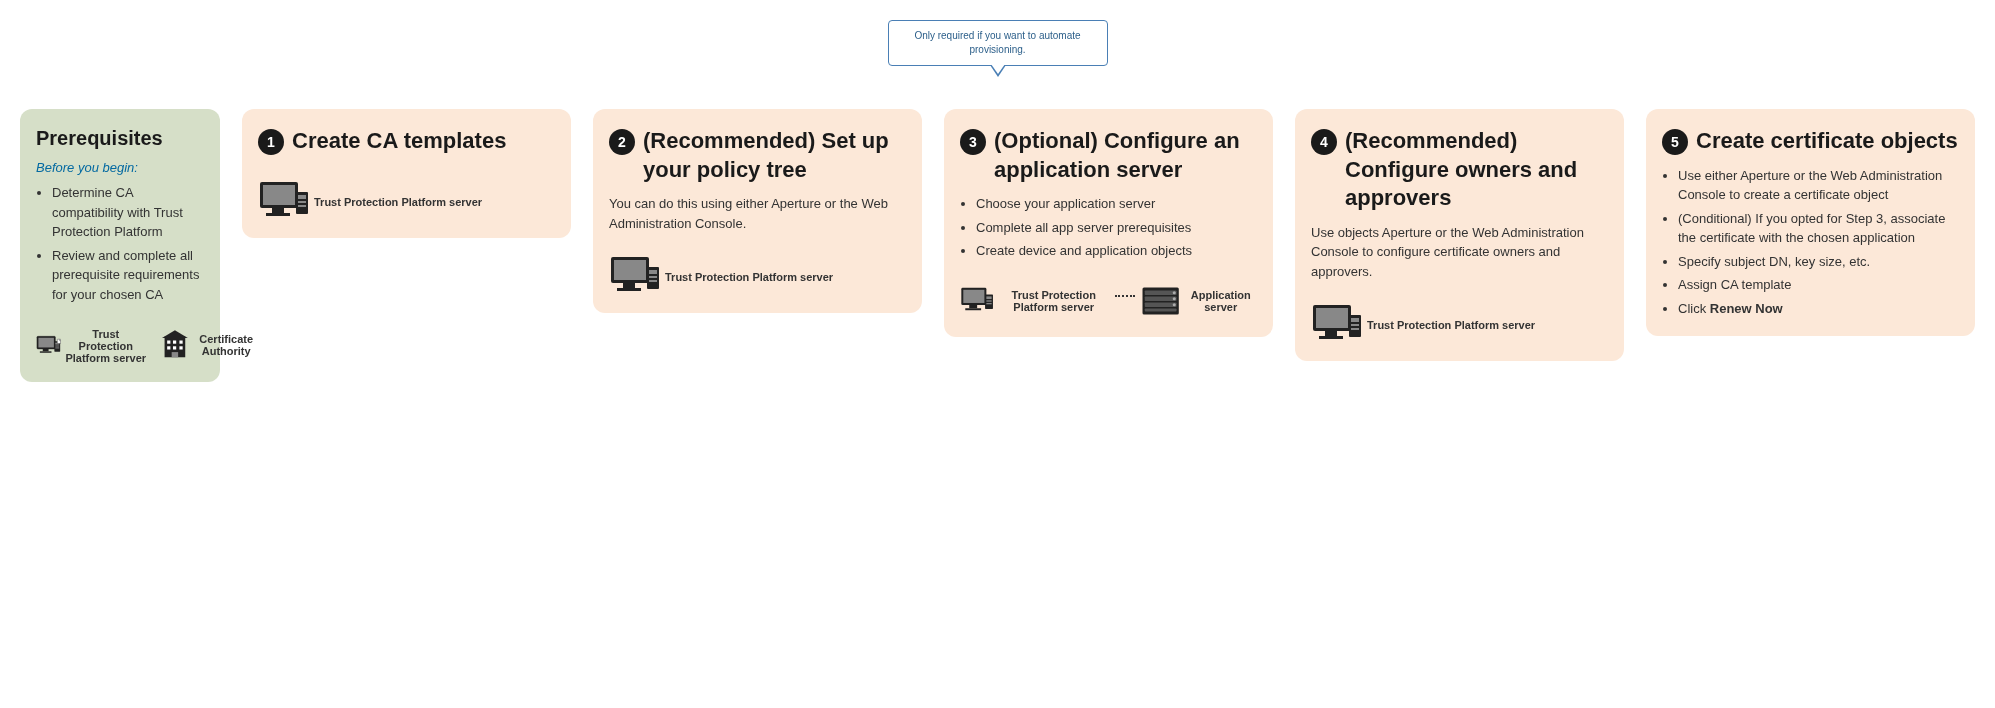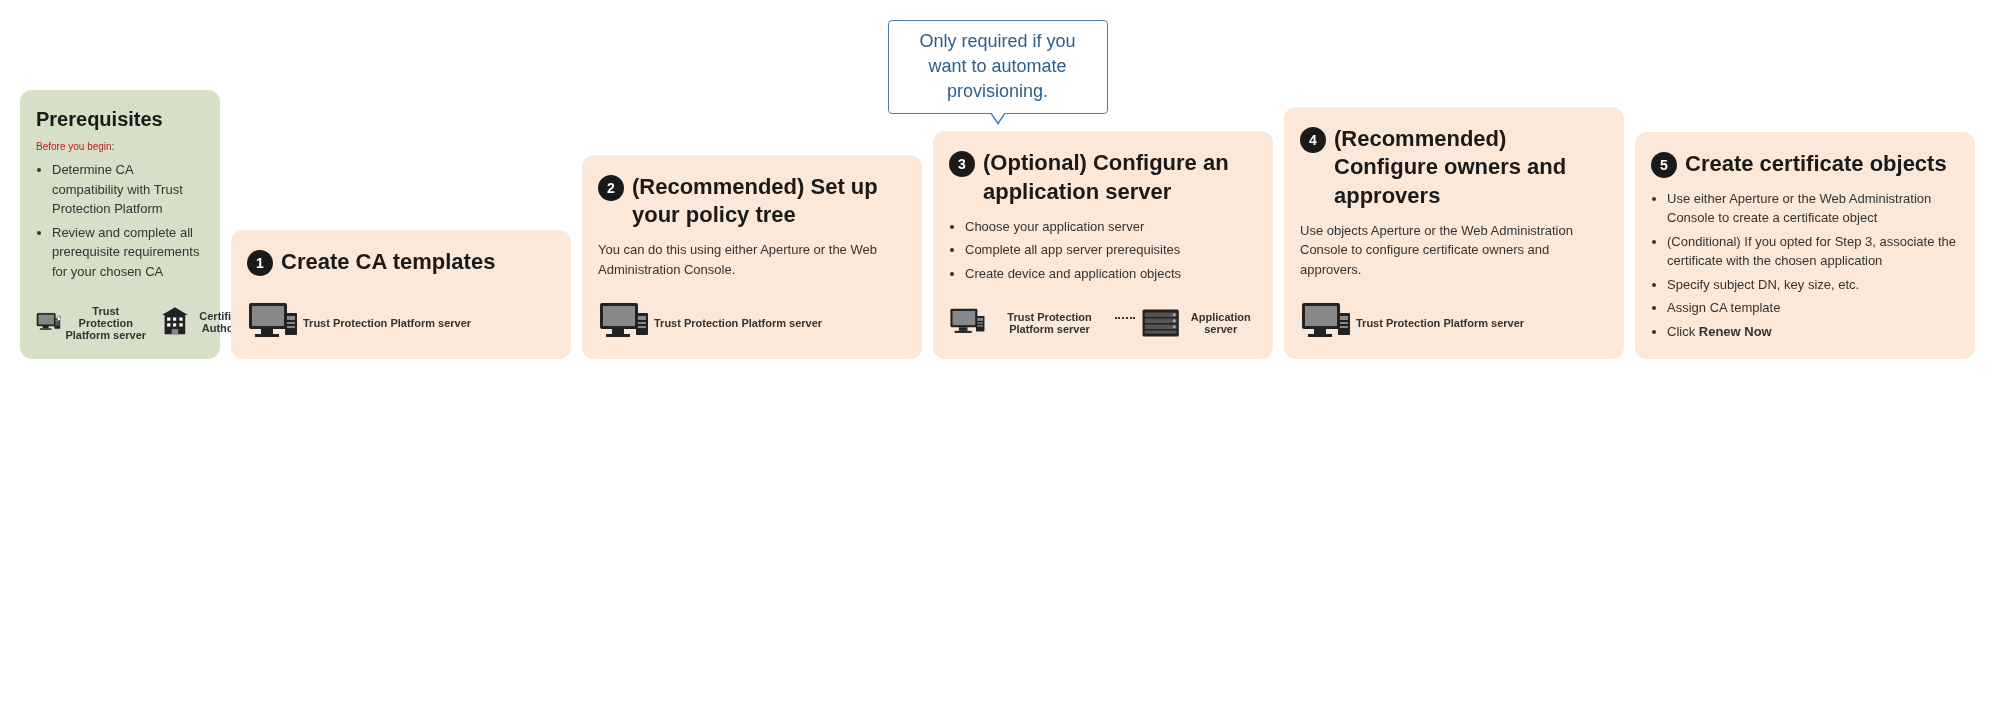--- a/index.html
+++ b/index.html
@@ -18,21 +18,21 @@
 
     
     .tooltip-bubble {
       position: absolute;
       top: 0;
       left: 50%;
       transform: translateX(-50%);
       border: 1.5px solid #4a7fb5;
       background: #fff;
       color: #2c5f8a;
-      font-size: 18px;
+      font-size: 10px;
       text-align: center;
       padding: 8px 14px;
       width: 220px;
       line-height: 1.4;
       border-radius: 4px;
     }
     .tooltip-bubble::after {
       content: '';
       position: absolute;
       bottom: -12px;
@@ -49,22 +49,23 @@
       left: 50%;
       transform: translateX(-50%);
       border-width: 10px 7px 0 7px;
       border-style: solid;
       border-color: #fff transparent transparent transparent;
       z-index: 1;
     }
 
     .main-row {
       display: flex;
-      gap: 11px;
-      align-items: flex-end;
+      gap: 22px;
+      align-items: flex-start;
+      margin-top: 19px;
     }
 
     
     .panel {
       border-radius: 12px;
       padding: 18px 16px 14px 16px;
       display: flex;
       flex-direction: column;
       flex: 1;
       min-width: 0;
@@ -83,23 +84,24 @@
     }
 
     .panel-title {
       font-size: 20px;
       font-weight: bold;
       margin-bottom: 10px;
       color: #1a1a1a;
     }
 
     .panel-subtitle {
-      font-size: 10px;
-      color: #b91c1c;
+      font-size: 13px;
+      color: #0369a1;
       margin-bottom: 8px;
+      font-style: italic;
     }
 
     .bullet-list {
       padding-left: 16px;
       font-size: 13px;
       color: #333;
       line-height: 1.5;
     }
 
     .bullet-list li {

